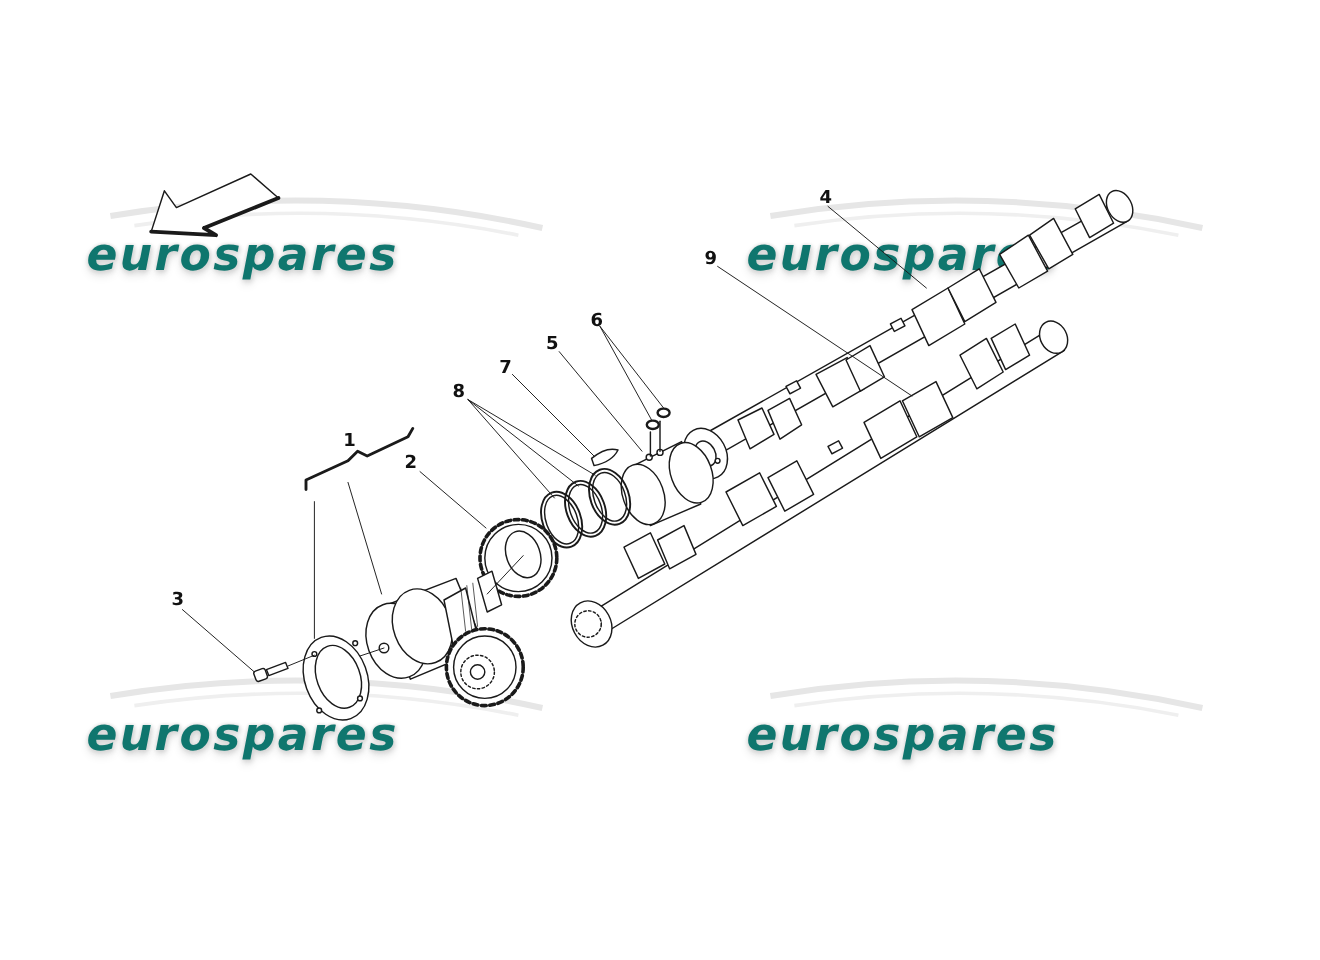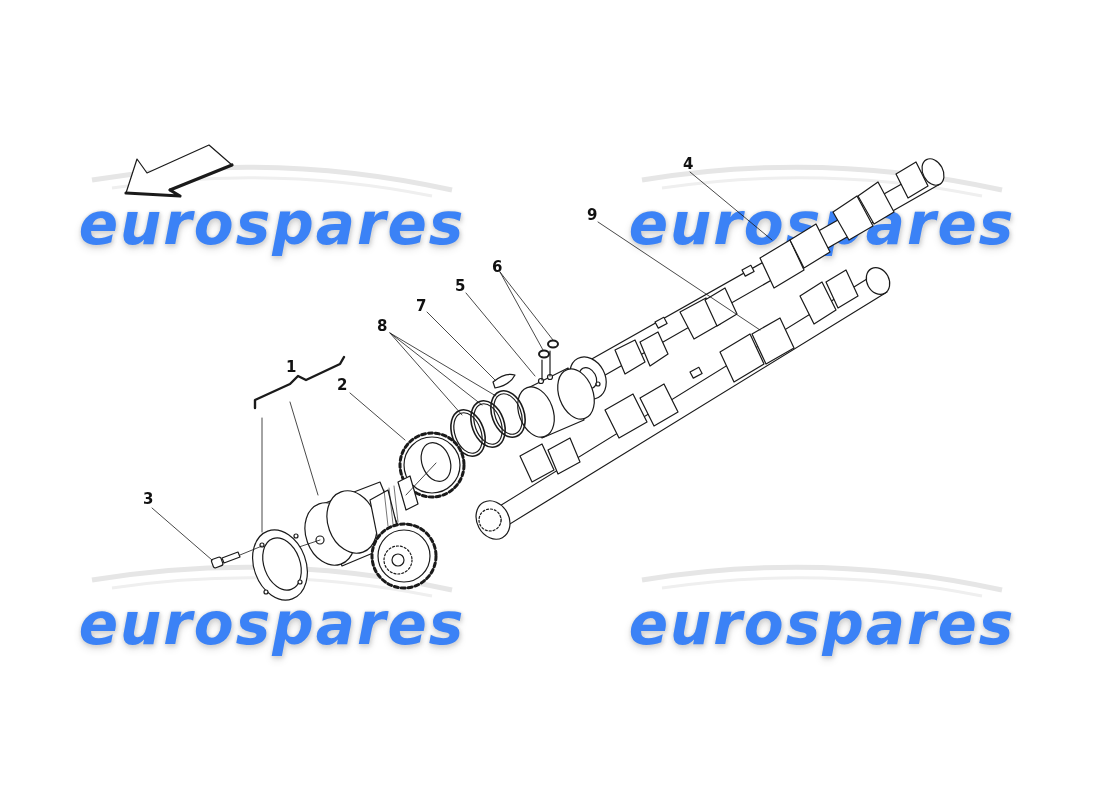--- a/index.html
+++ b/index.html
@@ -1,21 +1,21 @@
 <!DOCTYPE html>
 <html><head>
 <meta charset="utf-8">
 <style>
   html, body { margin: 0; padding: 0; background: #ffffff; }
   body { width: 1100px; height: 800px; position: relative; overflow: hidden; font-family: "DejaVu Sans", sans-serif; }
   .stage { position: absolute; left: 0; top: 0; width: 1100px; height: 800px; }
   .watermark { position: absolute; width: 400px; height: 100px; }
-  .wm-text { position: absolute; left: 0; top: 40px; width: 400px; text-align: center;
+  .wm-text { position: absolute; left: 0; top: 40px; width: 400px; text-align: left;
     font-family: "DejaVu Sans", sans-serif; font-weight: bold; font-style: italic;
-    font-size: 58px; letter-spacing: 2px; color: #3b82f6;
+    font-size: 38px; letter-spacing: 2px; color: #0f766e;
     text-shadow: 0 0 3px #d8d8d8, 1px 2px 4px #cfcfcf, 0 4px 8px #e2e2e2; }
   .callout { position: absolute; font-family: "DejaVu Sans", sans-serif; font-weight: bold;
     font-size: 15px; color: #111; line-height: 1; }
   svg { position: absolute; left: 0; top: 0; }
 </style>
 </head>
 <body>
 
 <div class="stage">
 

